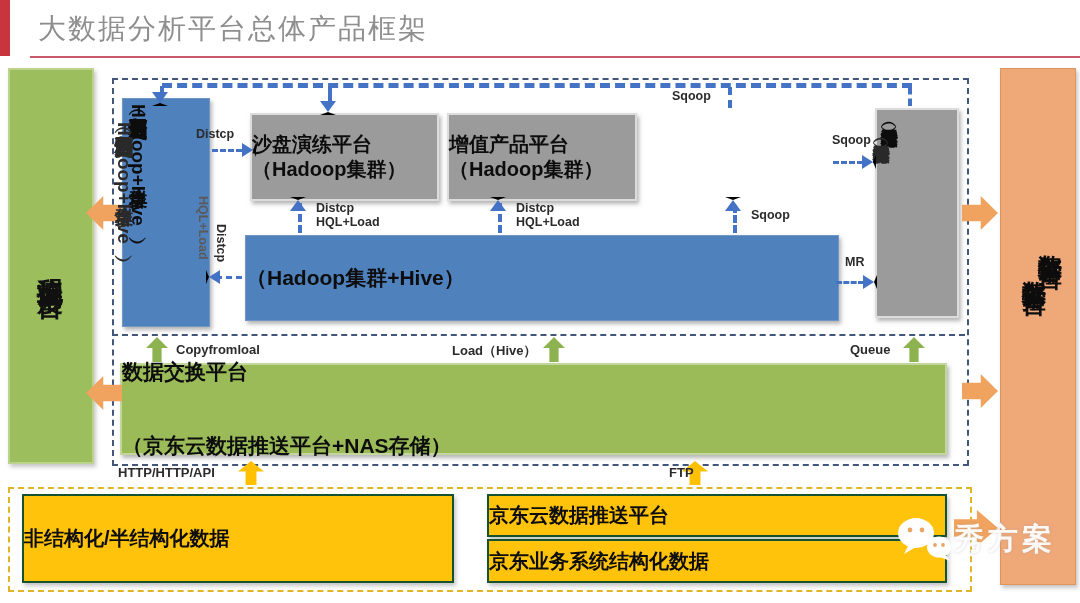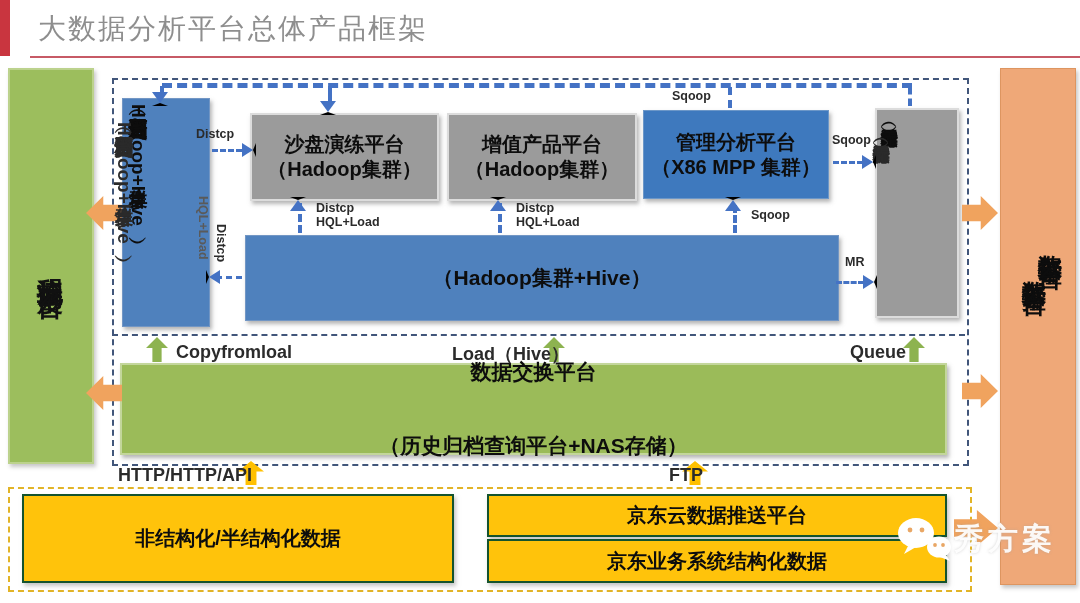--- a/index.html
+++ b/index.html
@@ -23,21 +23,21 @@
   .obar-ghost{left:1018px;top:262px;}
   
   .core-frame{position:absolute;left:112px;top:78px;width:853px;height:384px;
               border:2px dashed #41567A;z-index:0;}
   .core-divider{position:absolute;left:112px;top:334px;width:853px;height:0;
               border-top:2px dashed #41567A;z-index:0;}
   .source-frame{position:absolute;left:8px;top:487px;width:960px;height:101px;
               border:2px dashed #E2B427;z-index:0;}
   
   .pbox{position:absolute;box-shadow:2px 3px 4px rgba(110,110,110,.5);display:flex;flex-direction:column;
-        align-items:center;justify-content:center;text-align:center;z-index:2;}
+        align-items:flex-start;justify-content:center;text-align:center;z-index:2;}
   .pbox .l1,.pbox .l2{font-weight:bold;color:#0d0d0d;font-size:20px;line-height:1.25;}
   .gray{background:#9B9B9B;border:2px solid #DCDCDC;}
   .steel{background:#4F81BD;border:1px solid #7296C4;}
   .mblue{background:#3E79BE;border:1px solid #6C97C8;}
   .hist-box{left:122px;top:98px;width:86px;height:227px;}
   .sandbox-box{left:250px;top:113px;width:185px;height:84px;}
   .value-box{left:447px;top:113px;width:186px;height:84px;}
   .mgmt-box{left:643px;top:110px;width:184px;height:87px;}
   .rt-box{left:875px;top:108px;width:80px;height:206px;}
   .base-box{left:245px;top:235px;width:592px;height:84px;}
@@ -59,21 +59,21 @@
   
   .dash-h{position:absolute;height:0;border-top:3px dashed #4472C4;z-index:3;}
   .dash-h.thick{border-top-width:5px;}
   .dash-v{position:absolute;width:0;border-left:4px dashed #4472C4;z-index:3;}
   .tri{position:absolute;width:0;height:0;border-style:solid;z-index:3;}
   .tri-down{border-left:8px solid transparent;border-right:8px solid transparent;border-top:11px solid #4472C4;}
   .tri-up{border-left:8px solid transparent;border-right:8px solid transparent;border-bottom:11px solid #4472C4;}
   .tri-right{border-top:7px solid transparent;border-bottom:7px solid transparent;border-left:11px solid #4472C4;}
   .tri-left{border-top:7px solid transparent;border-bottom:7px solid transparent;border-right:11px solid #4472C4;}
   .clabel{position:absolute;font-weight:bold;font-size:12.5px;color:#2B2B2B;z-index:4;white-space:pre;}
-  .clabel.big{font-size:18px;}
+  .clabel.big{font-size:13px;}
   .clabel.vert{writing-mode:vertical-rl;text-orientation:mixed;}
   .clabel.dim{color:#5A5A5A;}
   
   .barrow{position:absolute;z-index:2;}
   .barrow-left{clip-path:polygon(0 50%,48% 0,48% 26%,100% 26%,100% 74%,48% 74%,48% 100%);background:#F0A35E;}
   .barrow-right{clip-path:polygon(100% 50%,52% 0,52% 26%,0 26%,0 74%,52% 74%,52% 100%);background:#F0A35E;}
   .barrow-up{clip-path:polygon(50% 0,100% 44%,71% 44%,71% 100%,29% 100%,29% 44%,0 44%);}
   .gup{background:#8DB350;}
   .yup{background:#FFC000;}
   
@@ -115,24 +115,20 @@
   <div class="vtext hist-t hist-ghost">历史归档查询平台（Hadoop集群+Hive）</div>
 
   <div class="pbox gray sandbox-box">
     <div class="l1">沙盘演练平台</div>
     <div class="l2">（Hadoop集群）</div>
   </div>
   <div class="pbox gray value-box">
     <div class="l1">增值产品平台</div>
     <div class="l2">（Hadoop集群）</div>
   </div>
-  <div class="pbox mblue mgmt-box">
-    <div class="l1">管理分析平台</div>
-    <div class="l2">（X86 MPP 集群）</div>
-  </div>
 
   <div class="pbox gray rt-box"></div>
   <div class="vtext rt-t">实时分析平台（内存数据库）</div>
   <div class="vtext rt-t rt-ghost">实时分析平台（内存数据库）</div>
 
   <div class="pbox steel base-box">
     <div class="l2">（Hadoop集群+Hive）</div>
   </div>
 
   <div class="clabel" style="left:196px;top:127px;">Distcp</div>
@@ -159,21 +155,21 @@
 
   <div class="clabel" style="left:832px;top:133px;">Sqoop</div>
   <div class="dash-h" style="left:833px;top:161px;width:30px;"></div>
   <div class="tri tri-right" style="left:862px;top:155px;"></div>
   <div class="clabel" style="left:845px;top:255px;">MR</div>
   <div class="dash-h" style="left:836px;top:281px;width:28px;"></div>
   <div class="tri tri-right" style="left:863px;top:275px;"></div>
 
   <div class="pbox exch-box">
     <div class="l1">数据交换平台</div>
-    <div class="l2">（历史归档查询平台+NAS存储）</div>
+    <div class="l2">（京东云数据推送平台+NAS存储）</div>
   </div>
   <div class="barrow barrow-up gup" style="left:146px;top:337px;width:22px;height:25px;"></div>
   <div class="clabel big" style="left:176px;top:342px;">Copyfromloal</div>
   <div class="clabel big" style="left:452px;top:342px;">Load（Hive）</div>
   <div class="barrow barrow-up gup" style="left:543px;top:337px;width:22px;height:25px;"></div>
   <div class="clabel big" style="left:850px;top:342px;">Queue</div>
   <div class="barrow barrow-up gup" style="left:903px;top:337px;width:22px;height:25px;"></div>
 
   <div class="clabel big" style="left:118px;top:465px;">HTTP/HTTP/API</div>
   <div class="barrow barrow-up yup" style="left:238px;top:461px;width:26px;height:24px;"></div>

